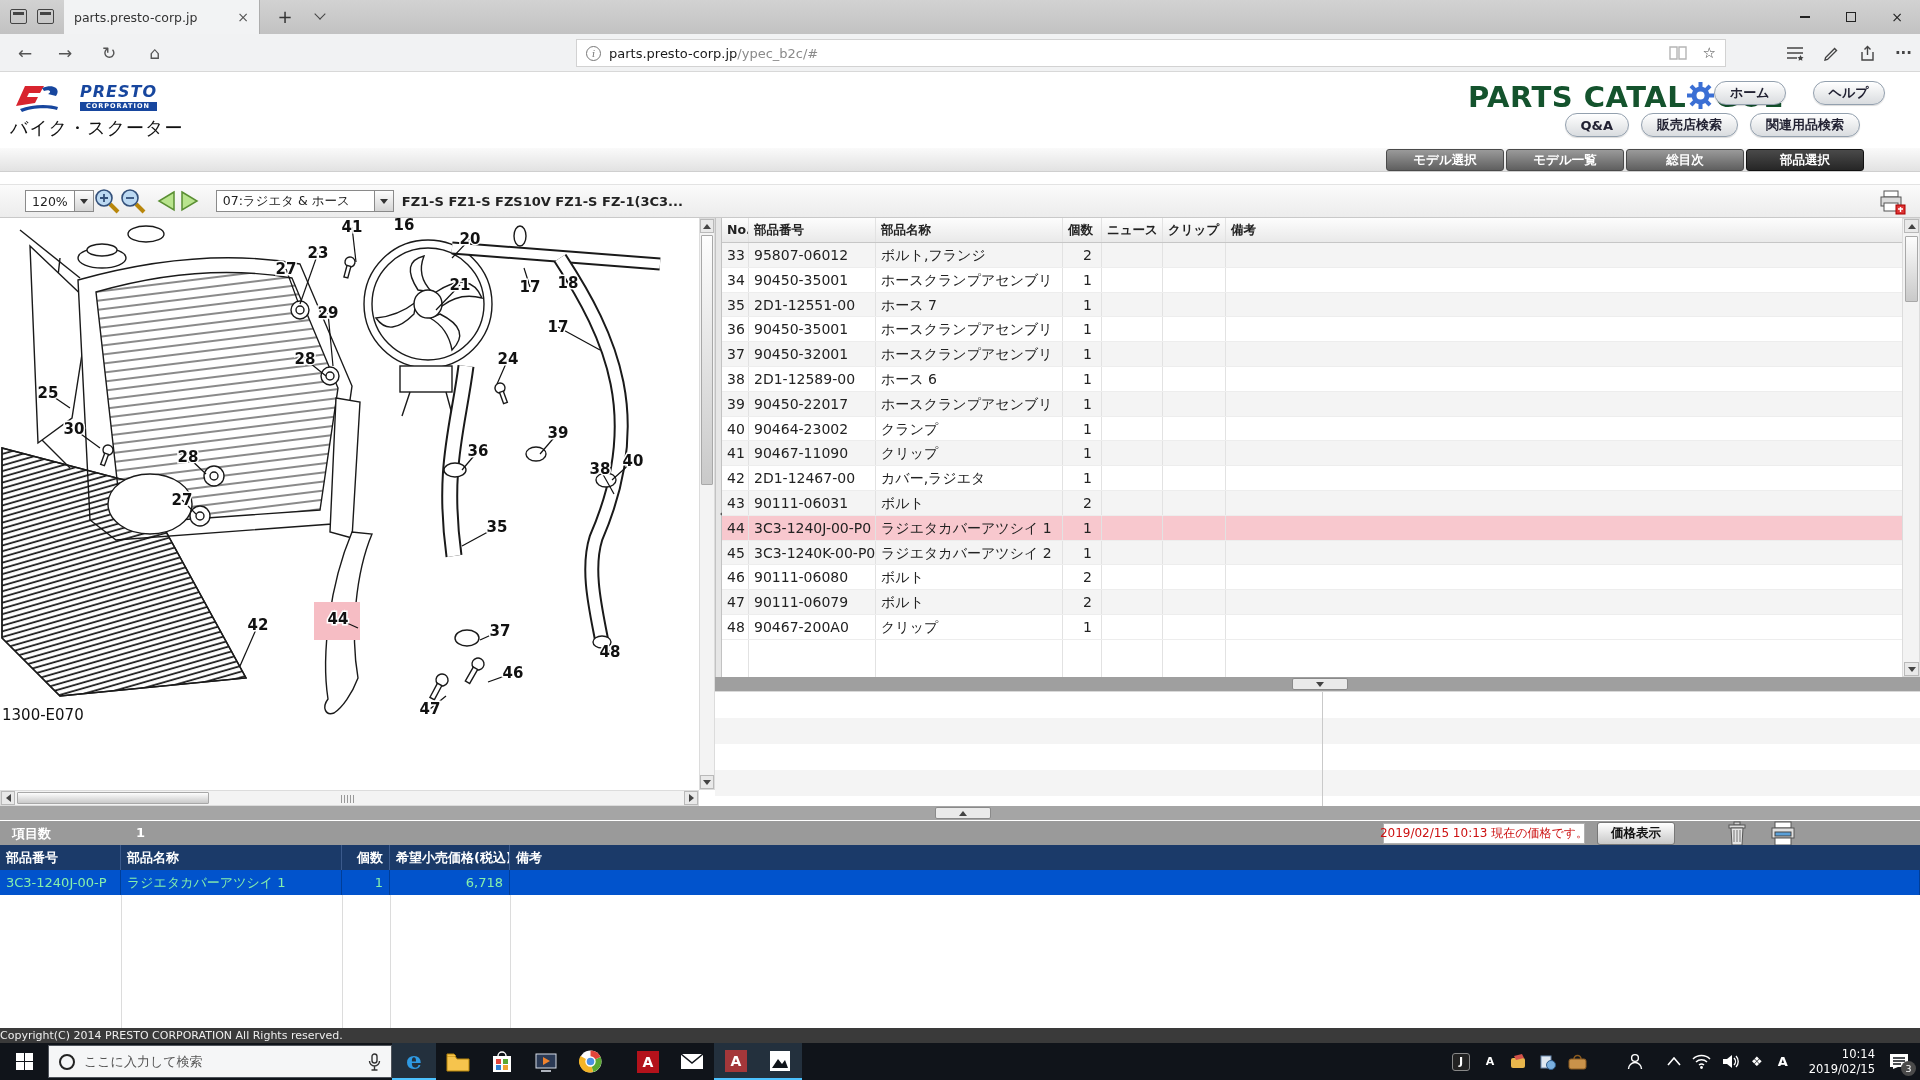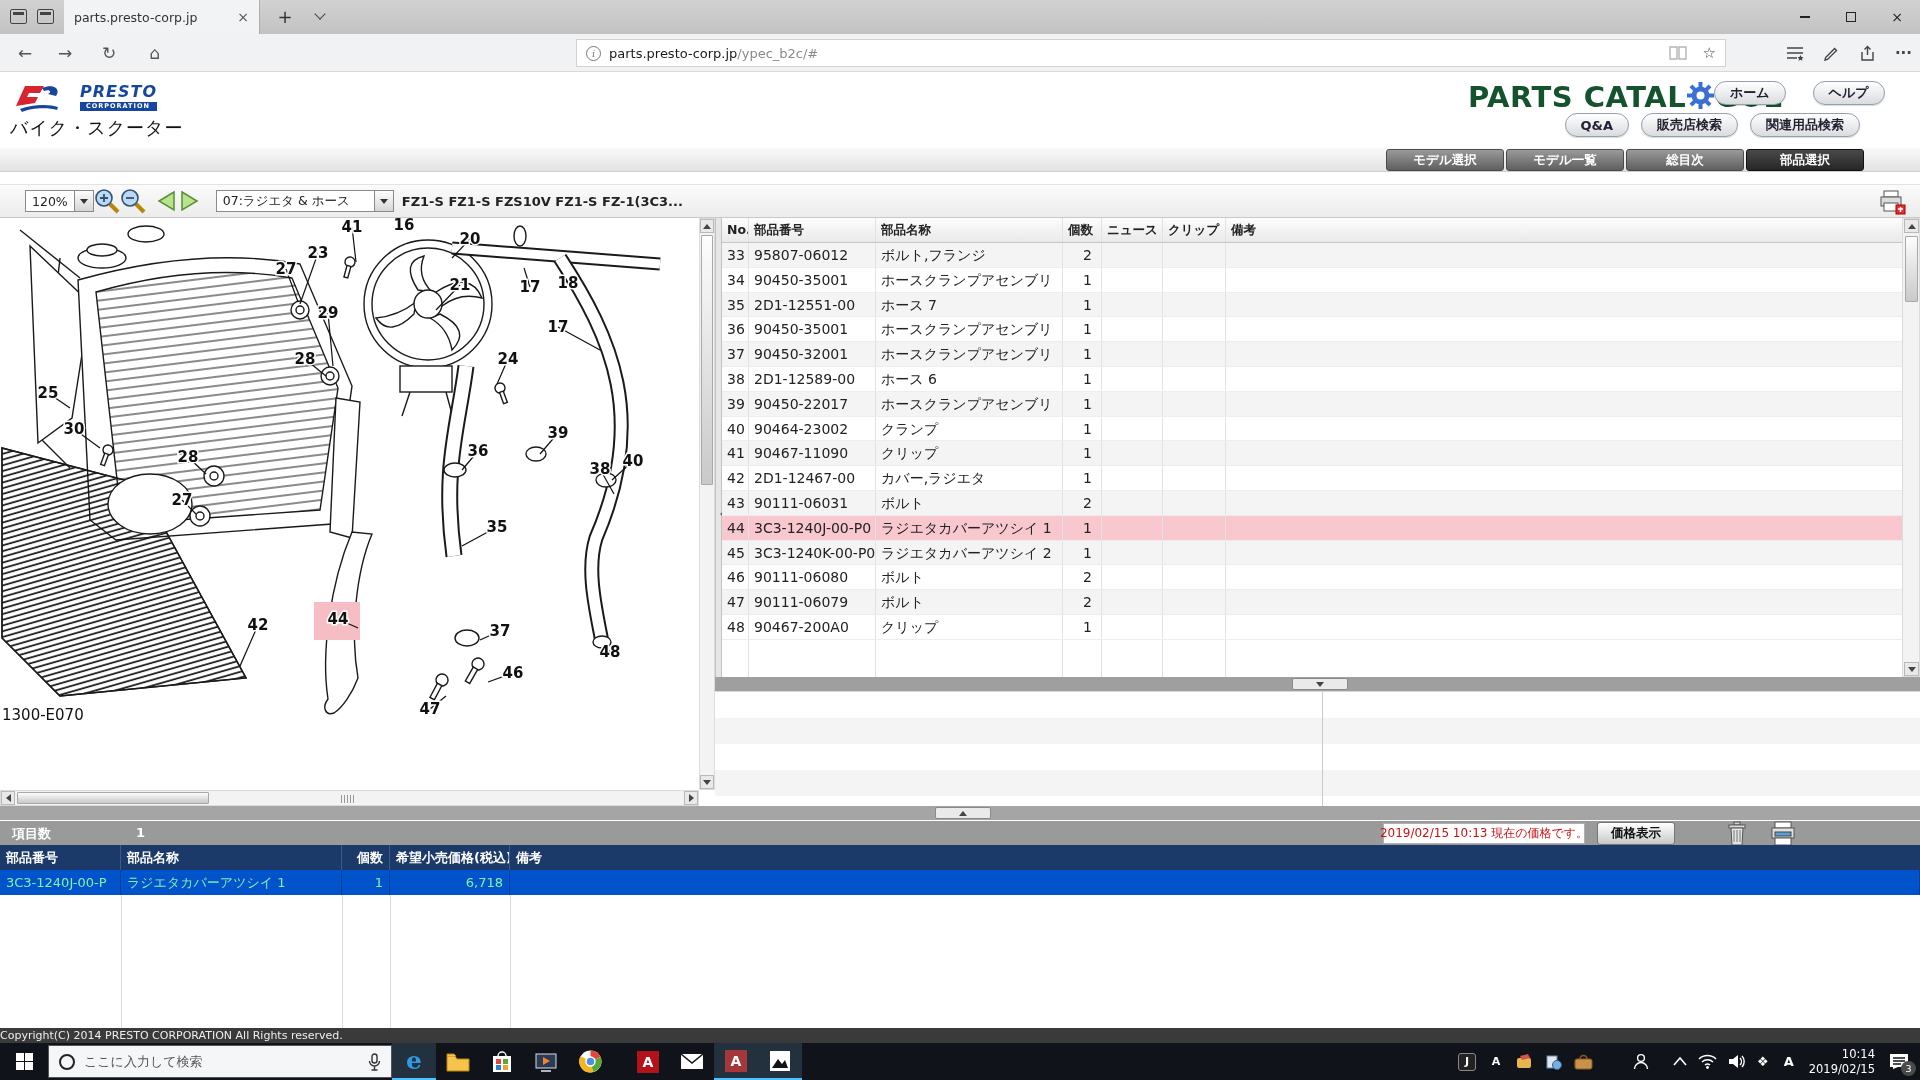--- a/index.html
+++ b/index.html
@@ -128,21 +128,21 @@
   .tb-search{width:344px;margin:2px 0;background:#f5f6f7;border:1px solid #50555c;display:flex;align-items:center;padding:0 10px;gap:9px;color:#555;font-size:13px}
   .cortana{width:16px;height:16px;border:2px solid #222;border-radius:50%}
   .tb-search .mic{margin-left:auto}
   .tb-app{width:44px;display:flex;align-items:center;justify-content:center;position:relative}
   .tb-app.active{background:#23303d;border-bottom:2px solid #4cc2ff}
   .edge-e{color:#2f9ae3;font-size:25px;font-weight:bold;font-family:"DejaVu Serif",serif}
   .sq{width:22px;height:22px;display:flex;align-items:center;justify-content:center;font-weight:bold;font-size:14px}
   .tray{margin-left:auto;display:flex;align-items:center;gap:11px;padding-right:8px}
   .tray .tgl{font-size:13px;color:#fff}
   .tray .mini{width:18px;height:18px;display:flex;align-items:center;justify-content:center;font-size:11px;font-weight:bold}
-  .clock{text-align:right;font-size:11.5px;line-height:1.3;}
+  .clock{text-align:right;font-size:11.5px;line-height:1.3;margin-left:6px}
   .notif{position:relative;width:26px;height:22px;display:flex;align-items:center;justify-content:center}
   .badge{position:absolute;right:-4px;bottom:-3px;width:15px;height:15px;border-radius:50%;background:#4a4a4a;color:#fff;font-size:9.5px;display:flex;align-items:center;justify-content:center}
 </style>
 </head>
 <body>
 
 <div id="screen">
 
   <div class="tabbar">
     <div class="tb-ic" style="left:10px"></div>

